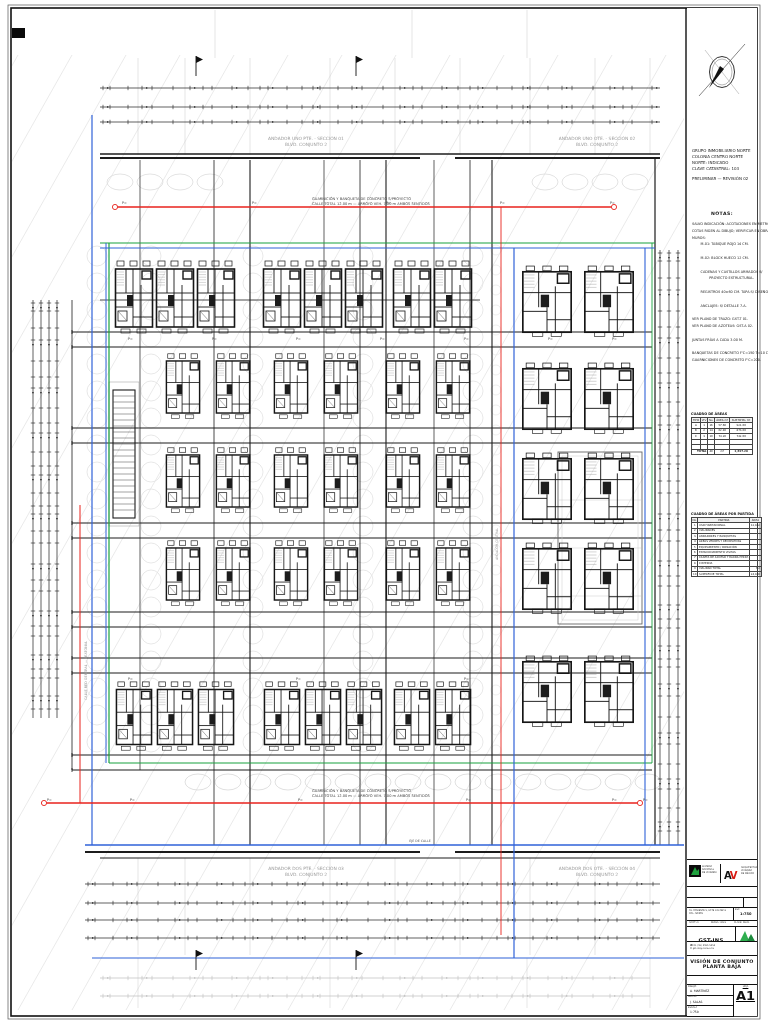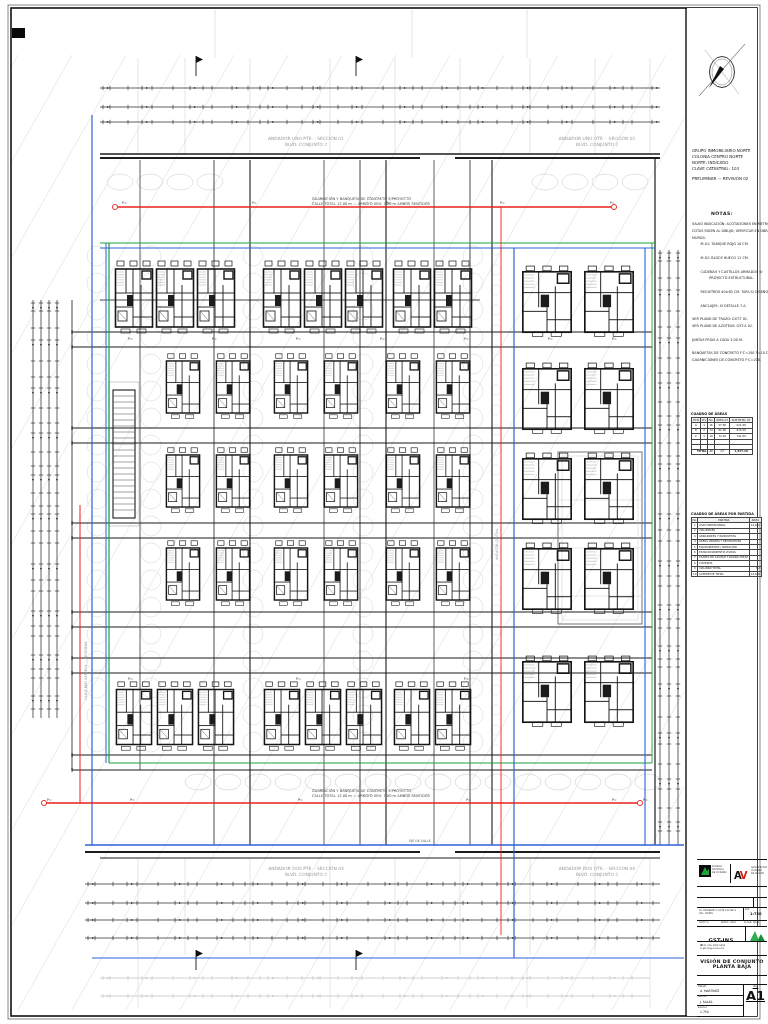--- a/index.html
+++ b/index.html
@@ -1457,21 +1457,21 @@
           </tr>
           <tr>
             <td style="text-align:center;">10</td>
             <td>SUPERFICIE TOTAL</td>
             <td style="text-align:right;">24,880</td>
           </tr>
         </tbody>
       </table>
     </div>
 
-  <div class="tb" style="height:157px;margin-left:10px;">
+  <div class="tb" style="height:157px;">
 
     <div class="tb-row" style="height:27px;">
       <div class="abs" style="left:2px;top:4px;width:32px;border-right:0.8px solid #111;height:19px;">
         <svg width="12" height="12" viewBox="0 0 12 12" style="position:absolute;left:0;top:1px;">
           <rect x="0" y="0" width="12" height="12" fill="#0c0c0c"></rect>
           <polygon points="2,10 6,2 8,6 10,4 10,10" fill="#1fa23e"></polygon>
         </svg>
         <div class="abs" id="logoLeftLines" style="left:13px;top:2px;">
             <div class="tiny2">SISTEMA</div>
             <div class="tiny2">NACIONAL</div>

